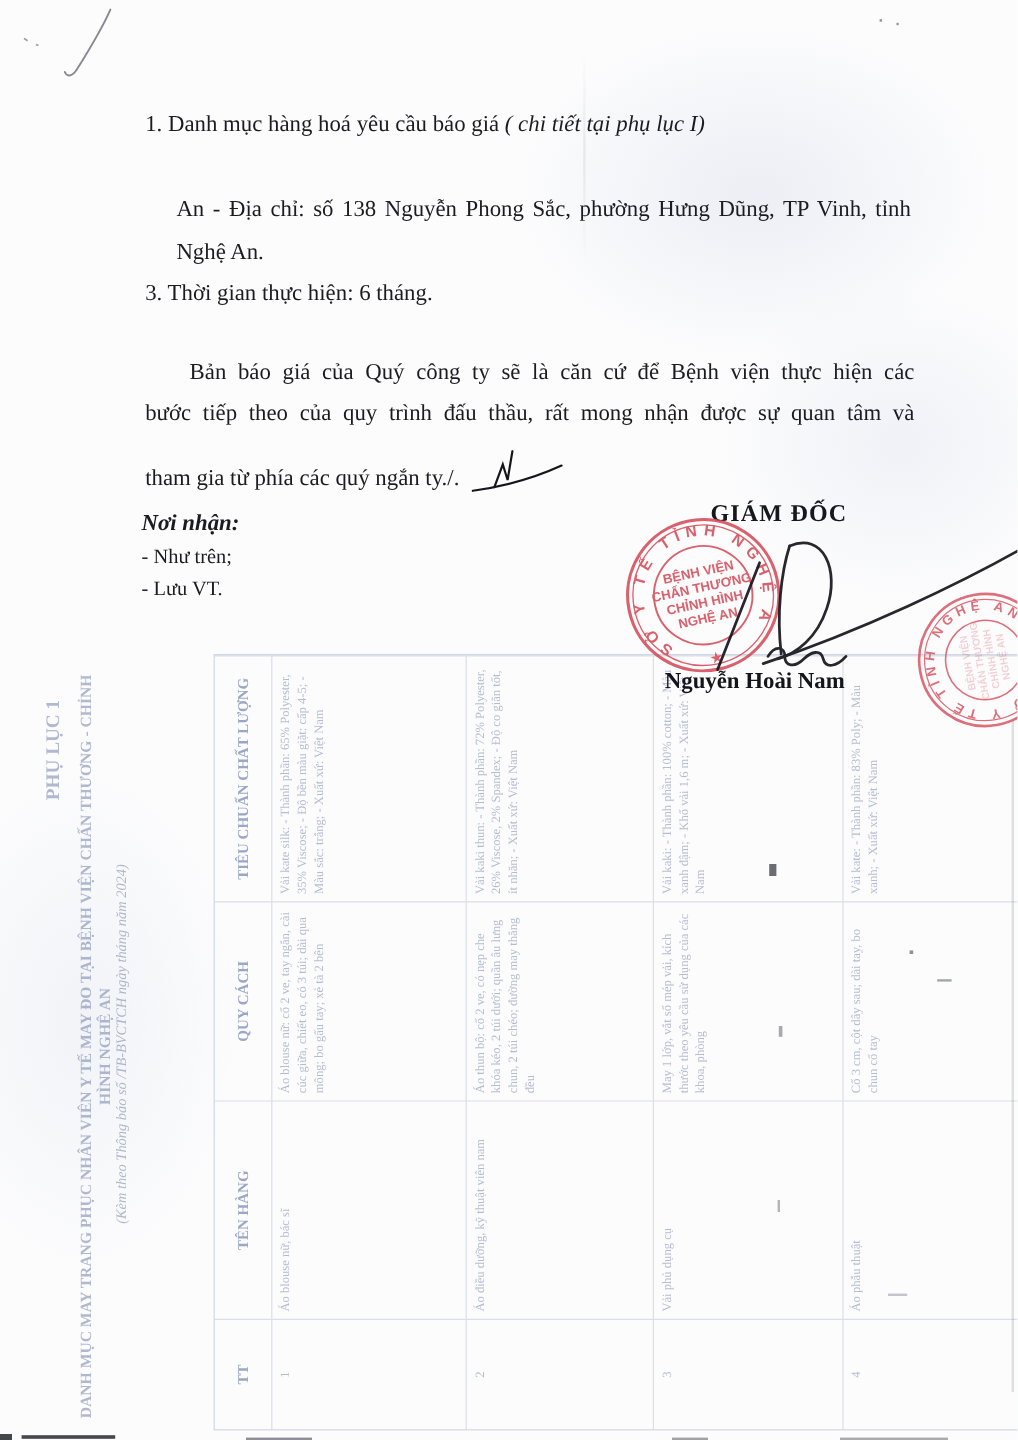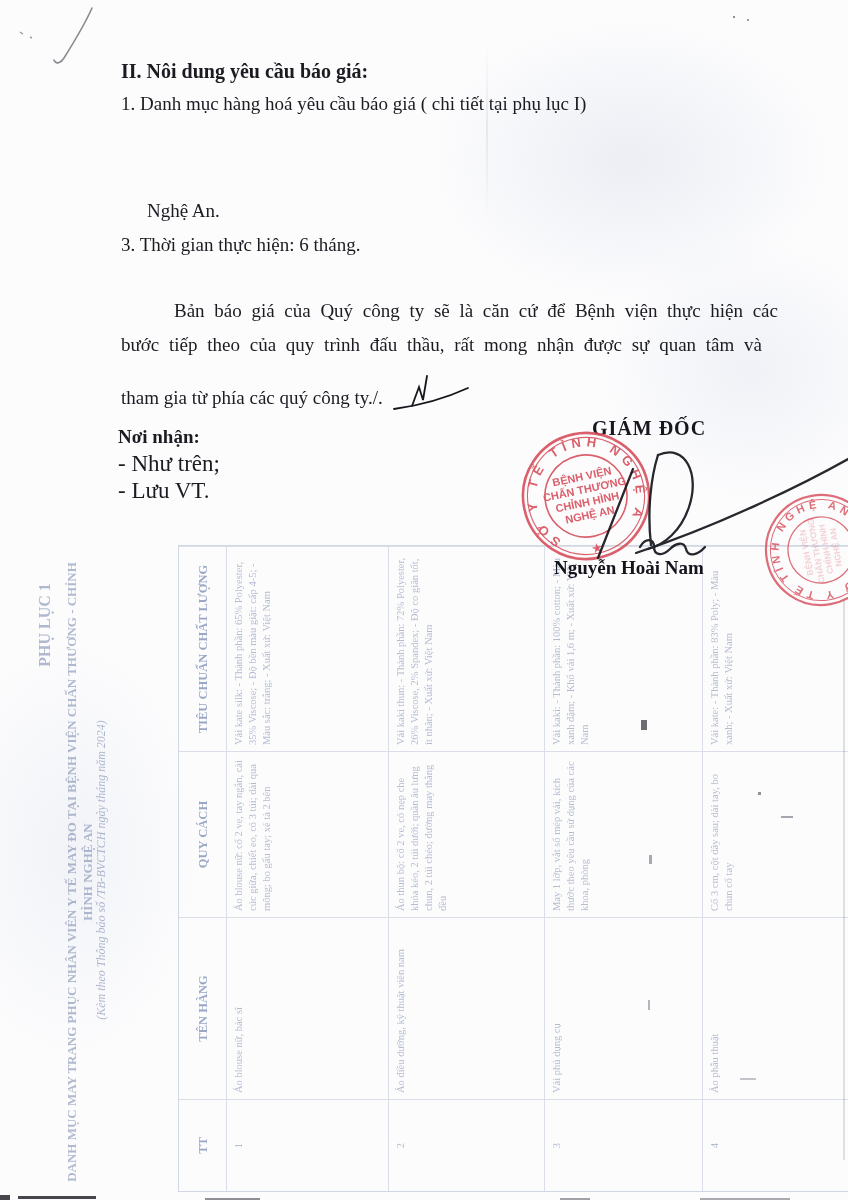--- a/index.html
+++ b/index.html
@@ -2,22 +2,22 @@
 <html><head>
 <meta charset="utf-8">
 <style>
   html,body{margin:0;padding:0;}
   #page{position:relative;width:848px;height:1200px;overflow:hidden;
         background:#fcfcfd;font-family:"Liberation Serif","DejaVu Serif",serif;}
   .smudge{position:absolute;pointer-events:none;}
   .line{position:absolute;font-size:19px;line-height:26px;color:#1b1b22;white-space:nowrap;z-index:5;}
   .j{white-space:normal;text-align:justify;text-align-last:justify;}
   .bold{font-weight:bold;}
-  .ital{}
-  .recip{font-size:23px;}
+  .ital{font-style:italic;}
+  .recip{font-size:17px;}
   .sig-name{position:absolute;font-size:19px;font-weight:bold;color:#14141c;z-index:7;white-space:nowrap;}
   .gd{position:absolute;font-size:20px;font-weight:bold;letter-spacing:1px;color:#17171f;z-index:6;white-space:nowrap;}
   svg{position:absolute;overflow:visible;}
   .stamp-svg{z-index:6;}
   .sig-svg{z-index:7;}
   .mark-svg{z-index:4;}
   
   #ghost-wrap{position:absolute;left:0;top:540px;width:848px;height:660px;overflow:hidden;z-index:1;
               filter:blur(0.45px);}
   #ghost-page{position:absolute;left:0;top:0;width:660px;height:848px;
@@ -91,34 +91,34 @@
         <div class="cell">Vải kaki: - Thành phần: 100% cotton; - Màu xanh đậm; - Khổ vải 1,6 m; - Xuất xứ: Việt Nam</div>
 
         <div class="cell tt">4</div>
         <div class="cell">Áo phẫu thuật</div>
         <div class="cell">Cổ 3 cm, cột dây sau; dài tay, bo chun cổ tay</div>
         <div class="cell">Vải kate: - Thành phần: 83% Poly; - Màu xanh; - Xuất xứ: Việt Nam</div>
       </div>
     </div>
   </div>
 
-  <div class="line bold" style="left:121px;top:58px;font-size:20px;">II. Nôi dung yêu cầu báo giá:</div>
 
   <div class="line" style="left:121px;top:91px;">
     <span>1. Danh mục hàng hoá yêu cầu báo giá </span><span class="ital">( chi tiết tại phụ lục I)</span>
   </div>
 
+  <div class="line j" style="left:147px;top:162px;width:612px;">An - Địa chỉ: số 138 Nguyễn Phong Sắc, phường Hưng Dũng, TP Vinh, tỉnh</div>
   <div class="line" style="left:147px;top:198px;">Nghệ An.</div>
 
   <div class="line" style="left:121px;top:232px;">3. Thời gian thực hiện: 6 tháng.</div>
 
-  <div class="line j" style="left:174px;top:298px;width:604px;">Bản báo giá của Quý công ty sẽ là căn cứ để Bệnh viện thực hiện các</div>
+  <div class="line j" style="left:158px;top:298px;width:604px;">Bản báo giá của Quý công ty sẽ là căn cứ để Bệnh viện thực hiện các</div>
   <div class="line j" style="left:121px;top:332px;width:641px;">bước tiếp theo của quy trình đấu thầu, rất mong nhận được sự quan tâm và</div>
   <div class="line" style="left:121px;top:366px;">
-    <span>tham gia từ phía các quý công ty./.</span>
+    <span>tham gia từ phía các quý ngắn ty./.</span>
     <svg style="position:relative;left:4px;top:8px;display:inline-block;" width="78" height="38" viewBox="0 0 78 38">
       <path d="M20,32 L27,13 L31,26 L35,2" fill="none" stroke="#15151c" stroke-width="1.8" stroke-linecap="round"></path>
       <path d="M2,35 C24,32 52,25 76,14" fill="none" stroke="#15151c" stroke-width="1.8" stroke-linecap="round"></path>
     </svg>
   </div>
 
   <div class="line bold ital" style="left:118px;top:424px;">Nơi nhận:</div>
   <div class="line recip" style="left:118px;top:451px;">- Như trên;</div>
   <div class="line recip" style="left:118px;top:478px;">- Lưu VT.</div>
 

